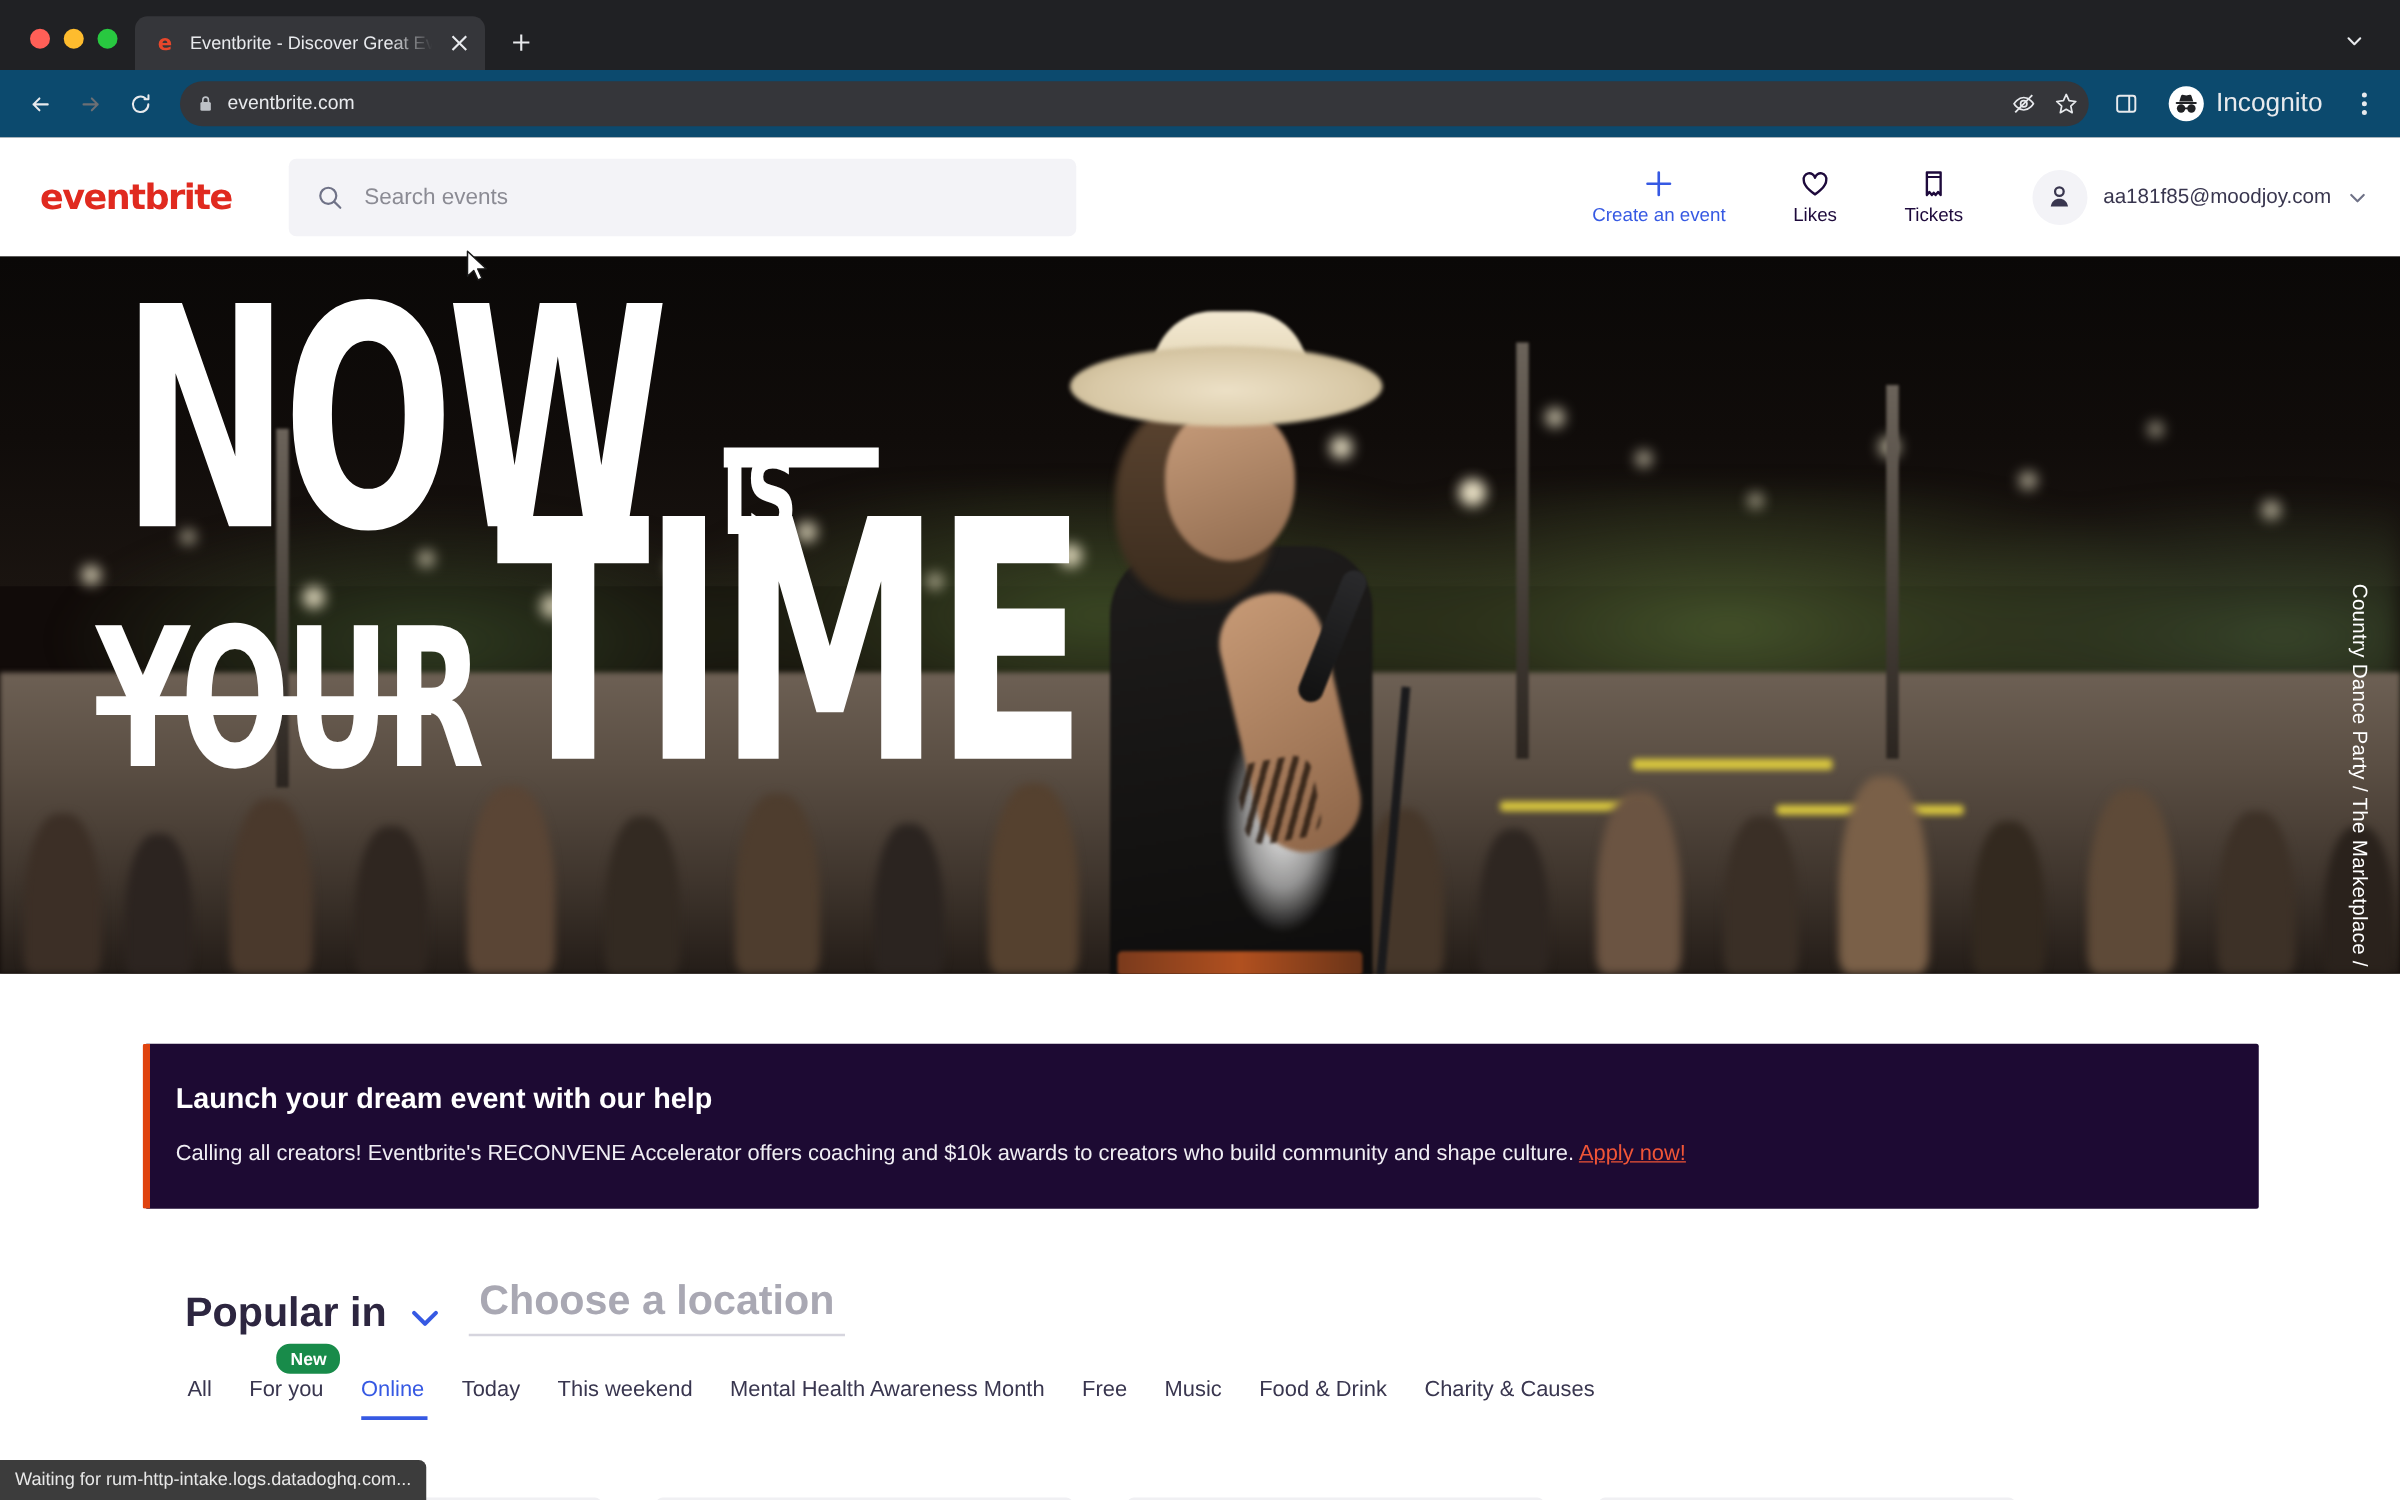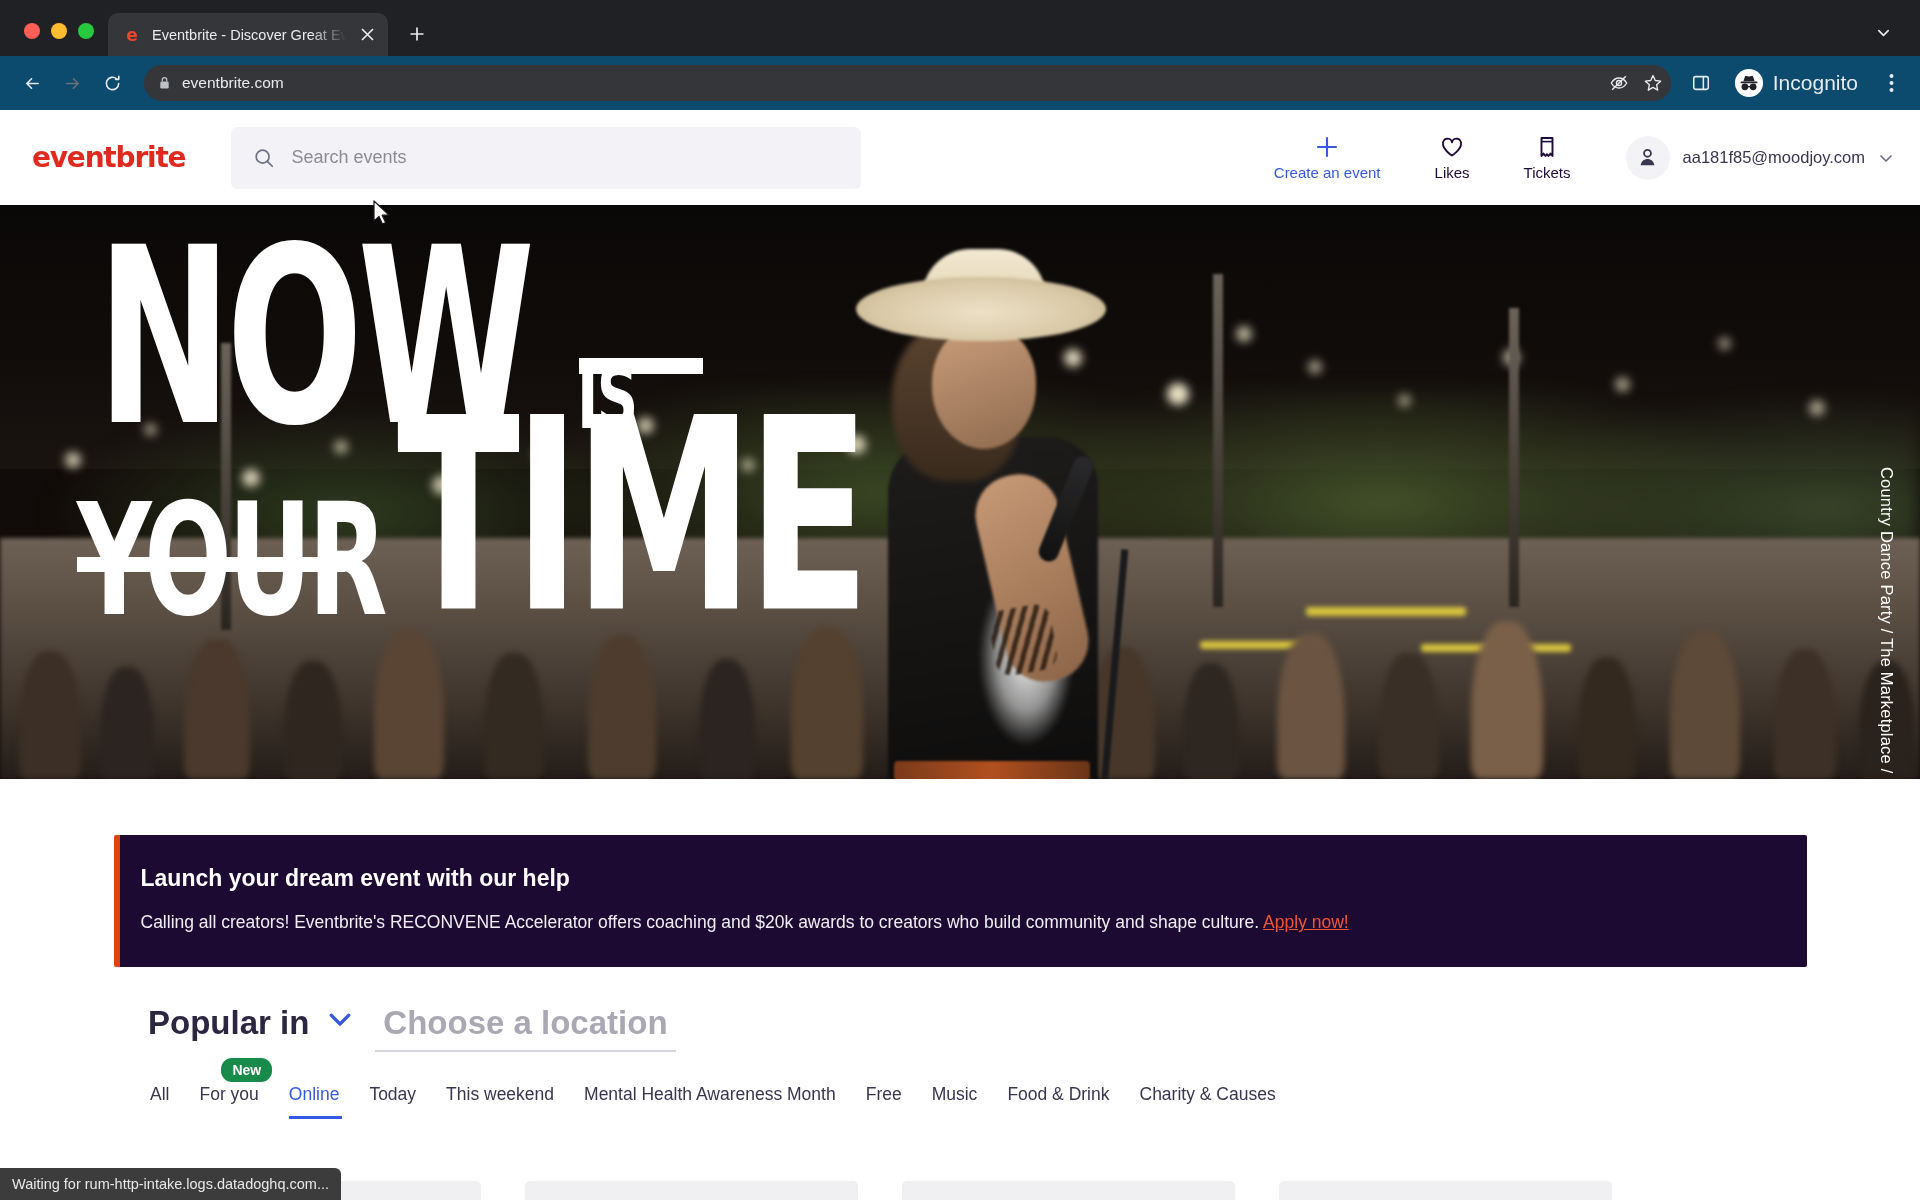--- a/index.html
+++ b/index.html
@@ -246,21 +246,21 @@
   .promo {
     width:1693px; background:#1d0a33; border-left:6px solid #e0430f;
     padding:30px 0 34px 21px; position:relative; border-radius:2px;
   }
   .promo-h { color:#fff; font-size:23px; font-weight:700; margin-bottom:20px; }
   .promo-p { color:#f0eef4; font-size:17.5px; }
   .promo-link { color:#f05537; text-decoration:underline;text-align:right; }
 
   
   .popular {
-    display:flex; align-items:flex-start; gap:16px; padding:37px 0 0 148px;
+    display:flex; align-items:flex-end; gap:16px; padding:54px 0 0 148px;
   }
   .pop-label { color:#2d2640; font-size:33px; font-weight:700; }
   .pop-chev { color:#3659e3; display:flex; align-items:center; }
   .pop-loc {
     color:#a9a8b3; font-size:33px; font-weight:700;
     border-bottom:2px solid #d6d5de; padding:0 8px 8px 8px; margin-left:4px;
   }
 
   
   .cats {
@@ -547,21 +547,21 @@
         <span class="ht-bar2"></span>
       </div>
 
       <div class="hero-caption">Country Dance Party / The Marketplace / Nashville, TN</div>
     </div>
 
     <div class="promo-wrap">
       <div class="promo">
         <div class="promo-h">Launch your dream event with our help</div>
         <div class="promo-p">
-          <span>Calling all creators! Eventbrite's RECONVENE Accelerator offers coaching and $20k awards to creators who build community and shape culture.</span>
+          <span>Calling all creators! Eventbrite's RECONVENE Accelerator offers coaching and $10k awards to creators who build community and shape culture.</span>
           <a class="promo-link" href="#">Apply now!</a>
         </div>
       </div>
     </div>
 
     <div class="popular">
       <span class="pop-label">Popular in</span>
       <span class="pop-chev">
         <svg width="30" height="30" viewBox="0 0 24 24">
             <path d="M5 9 L12 16 L19 9" stroke="currentColor" stroke-width="2.6" fill="none" stroke-linecap="round" stroke-linejoin="round"></path>

